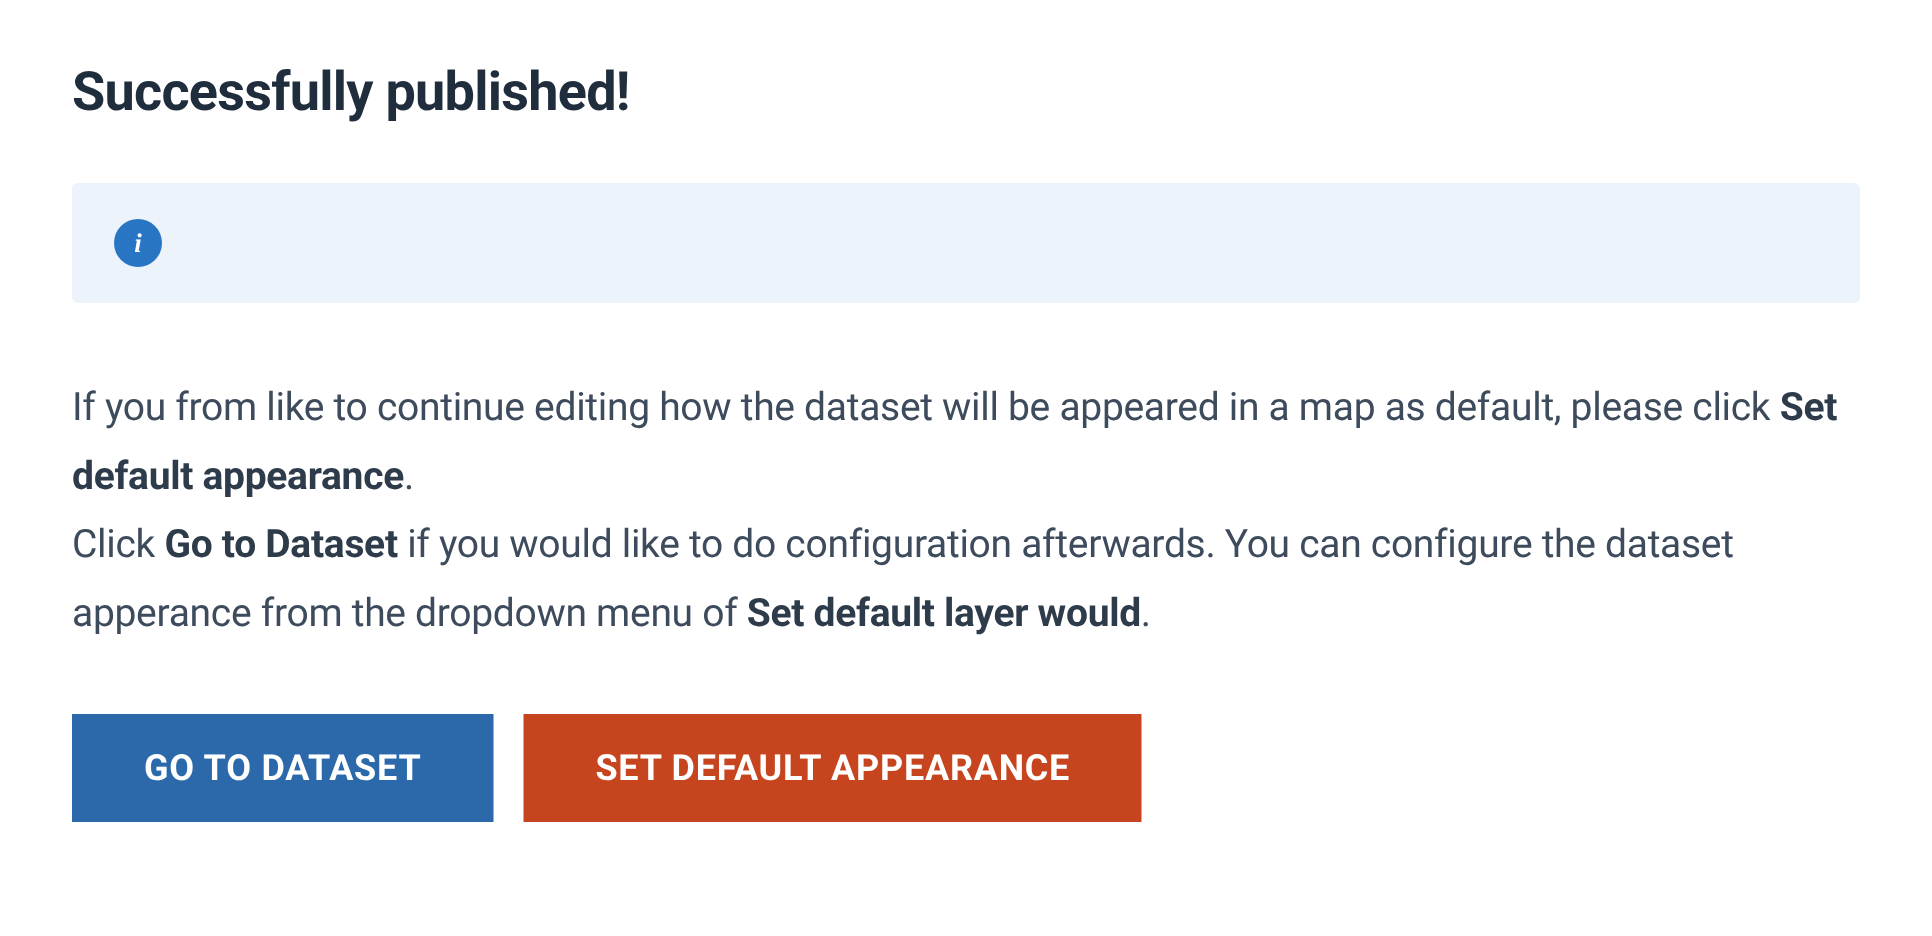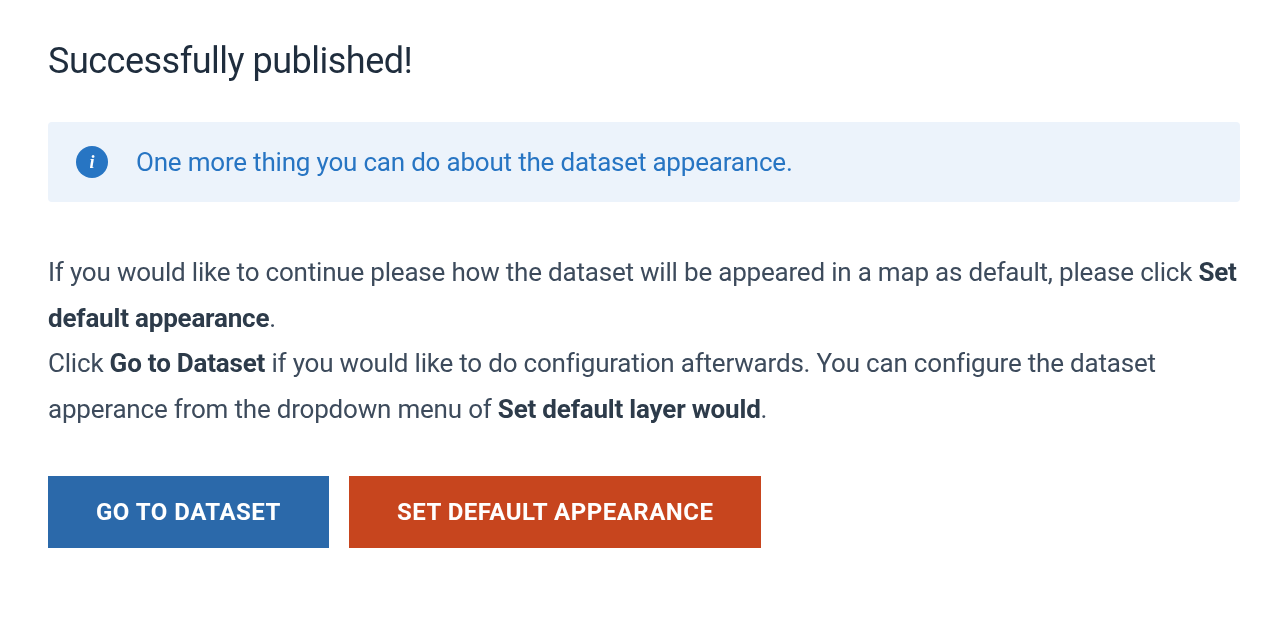--- a/index.html
+++ b/index.html
@@ -9,21 +9,21 @@
     }
     body {
       font-family: -apple-system, BlinkMacSystemFont, "Segoe UI", Roboto, "Helvetica Neue", Arial, sans-serif;
       background: #ffffff;
       padding: 40px 48px;
       color: #2d3b4a;
       width: 1288px;
     }
     .title {
       font-size: 36px;
-      font-weight: 400;
+      font-weight: 700;
       color: #1f2d3d;
       margin-bottom: 40px;
       letter-spacing: -0.5px;
     }
     .info-box {
       background: #ecf3fb;
       border-radius: 4px;
       padding: 24px 28px;
       display: flex;
       align-items: center;
@@ -83,25 +83,24 @@
       background: #c7451e;
     }
   </style>
 </head>
 <body>
 
 <h1 class="title">Successfully published!</h1>
 
 <div class="info-box">
   <div class="info-icon">i</div>
-  <div class="info-text">One more thing you can do about the dataset appearance.</div>
 </div>
 
 <div class="body-text">
-  <span>If you would like to continue please how the dataset will be appeared in a map as default, please click </span><strong>Set default appearance</strong><span>.</span>
+  <span>If you from like to continue editing how the dataset will be appeared in a map as default, please click </span><strong>Set default appearance</strong><span>.</span>
   <br>
   <span>Click </span><strong>Go to Dataset</strong><span> if you would like to do configuration afterwards. You can configure the dataset apperance from the dropdown menu of </span><strong>Set default layer would</strong><span>.</span>
 </div>
 
 <div class="button-row">
   <button class="btn btn-primary">GO TO DATASET</button>
   <button class="btn btn-secondary">SET DEFAULT APPEARANCE</button>
 </div>
 
 </body></html>

